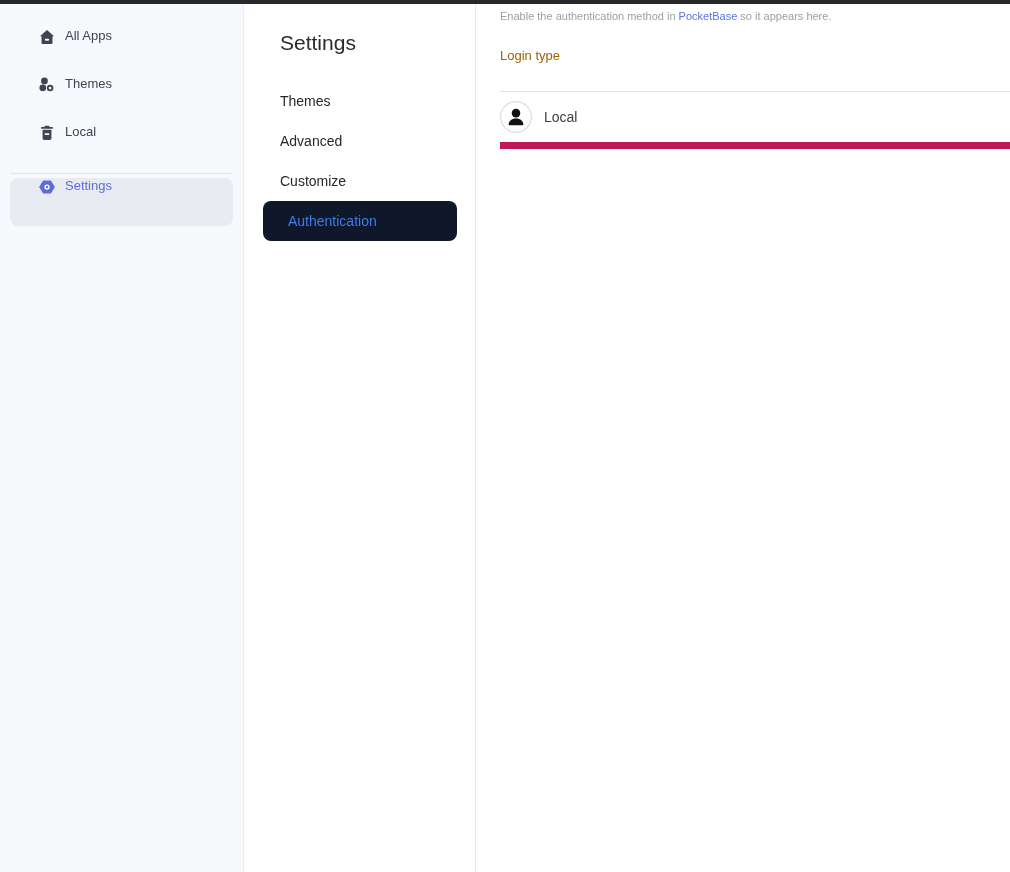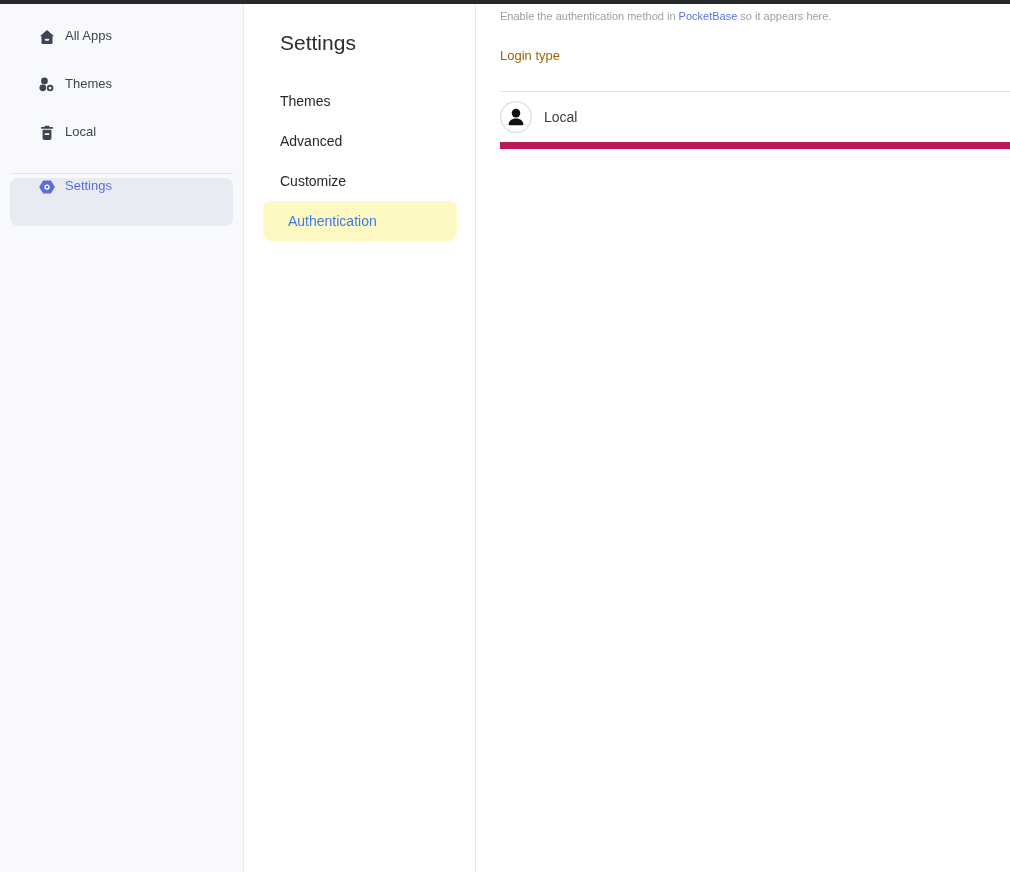--- a/index.html
+++ b/index.html
@@ -38,21 +38,21 @@
   }
   .panel-title {
     font-size: 21px; font-weight: 400; color: #292c31;
     margin-left: 36px; line-height: 25px;
   }
   .menu { margin-top: 26px; }
   .menu-item {
     height: 40px; line-height: 40px; margin: 0 18px 0 19px; padding-left: 17px;
     border-radius: 8px; font-size: 14px; color: #26282b; cursor: pointer;
   }
-  .menu-item.selected { background: #fef9c3; color: var(--accent-blue, #3d7ce8); padding-left: 25px; }
+  .menu-item.selected { background: #0f172a; color: var(--accent-blue, #3d7ce8); padding-left: 25px; }
 
   
   .content { flex: 1; padding-left: 24px; background: #ffffff; }
   .page-title {
     margin-top: 32px; font-size: 20px; font-weight: 400;
     color: #202227; line-height: 24px;
   }
   .subtitle { margin-top: 8px; font-size: 11px; color: #9aa0a6; line-height: 16px; }
   .subtitle a { color: var(--link-blue, #5b72e4); text-decoration: none; cursor: pointer; }
 

